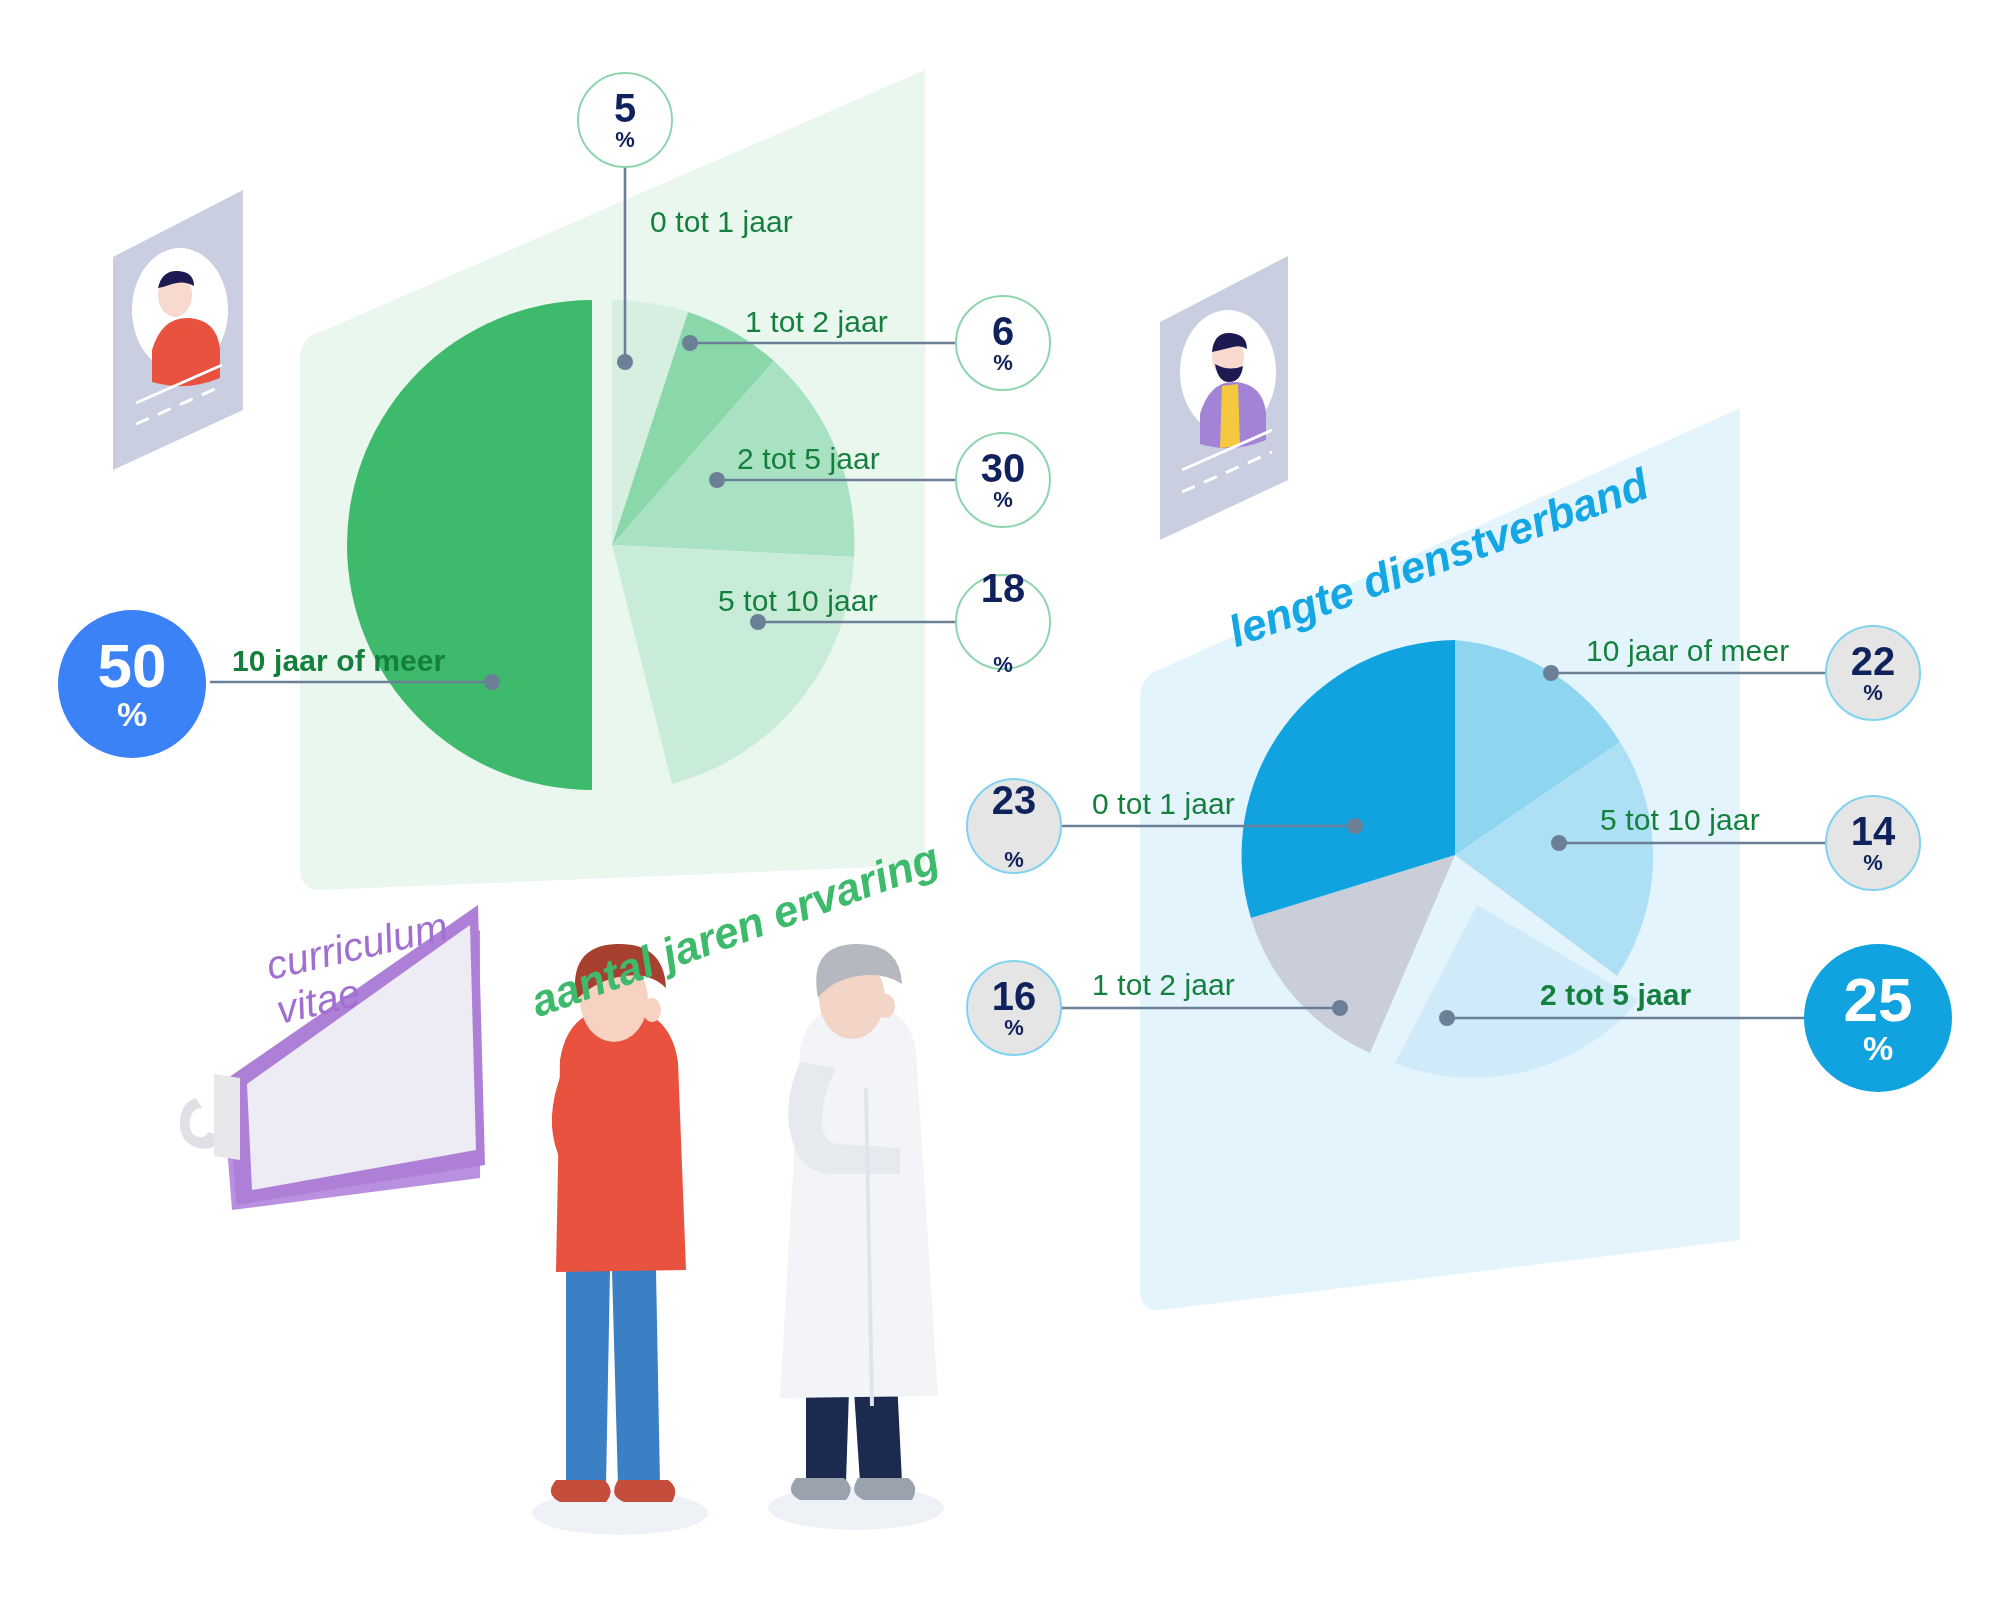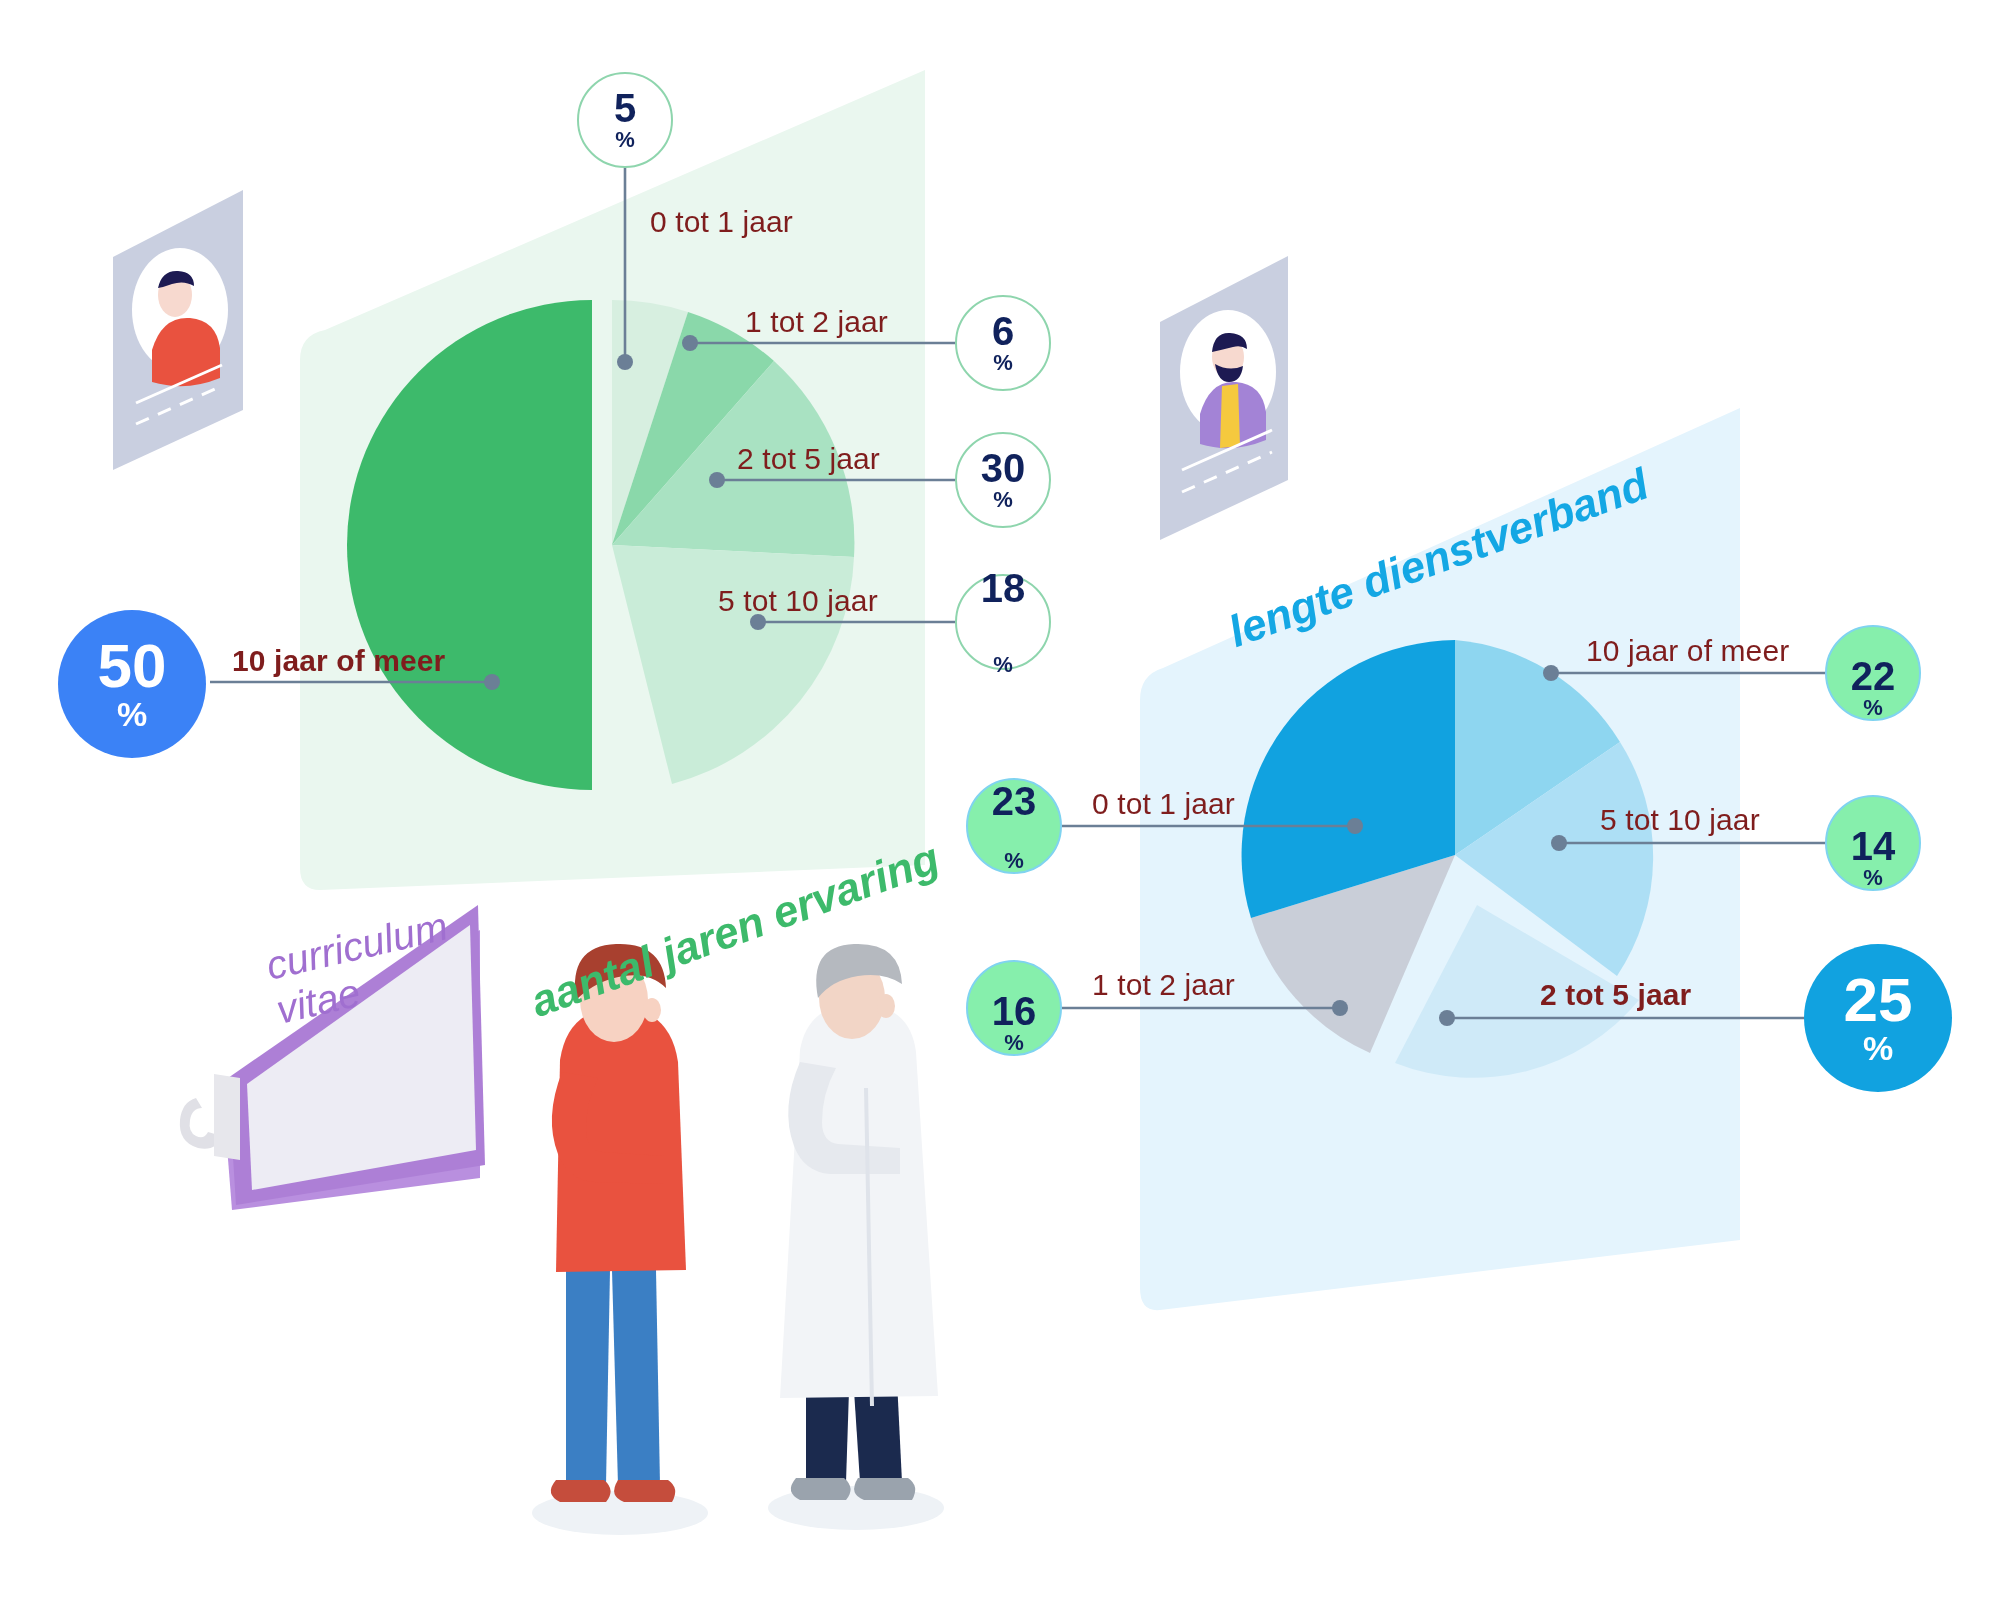--- a/index.html
+++ b/index.html
@@ -1,27 +1,27 @@
 <!DOCTYPE html>
 <html><head>
 <meta charset="utf-8">
 <style>
   html,body{margin:0;padding:0;background:#ffffff;}
   body{width:2000px;height:1604px;position:relative;overflow:hidden;
        font-family:"Liberation Sans","DejaVu Sans",sans-serif;color:#10225c;}
   .stage{position:absolute;left:0;top:0;width:2000px;height:1604px;}
   svg.layer{position:absolute;left:0;top:0;width:2000px;height:1604px;overflow:visible;}
-  .lbl{position:absolute;font-size:30px;color:#7f1d1d;white-space:nowrap;letter-spacing:.1px;}
+  .lbl{position:absolute;font-size:30px;color:#15803d;white-space:nowrap;letter-spacing:.1px;}
   .lbl.bold{font-weight:bold;}
   .bub{position:absolute;border-radius:50%;display:flex;flex-direction:column;
        align-items:center;justify-content:center;box-sizing:border-box;}
   .bub .num{font-weight:bold;line-height:.95;}
   .bub .pct{font-weight:bold;line-height:1;}
   .bub.outline-green{border:2.5px solid #8ed5ad;background:#fff;}
-  .bub.outline-blue{border:2.5px solid #7fd3f0;background:#86efac;justify-content:flex-end;}
+  .bub.outline-blue{border:2.5px solid #7fd3f0;background:#e5e5e5;}
   .bub.outline-green .num,.bub.outline-blue .num{color:#10225c;font-size:40px;}
   .bub.outline-green .pct,.bub.outline-blue .pct{color:#10225c;font-size:22px;margin-top:2px;}
   .bub.fill-green{background:#3b82f6;}
   .bub.fill-blue{background:#11a2e0;}
   .bub.fill-green .num,.bub.fill-blue .num{color:#fff;font-size:62px;}
   .bub.fill-green .pct,.bub.fill-blue .pct{color:#fff;font-size:34px;margin-top:2px;}
   .title-rot{position:absolute;font-weight:bold;font-style:italic;white-space:nowrap;}
   .title-green{color:#3dba6b;font-size:44px;transform:rotate(-20deg);transform-origin:left top;}
   .title-blue{color:#14a7e4;font-size:44px;transform:rotate(-20deg);transform-origin:left top;}
   .cv-text{position:absolute;color:#a06fd0;font-style:italic;font-size:40px;line-height:1.12;

